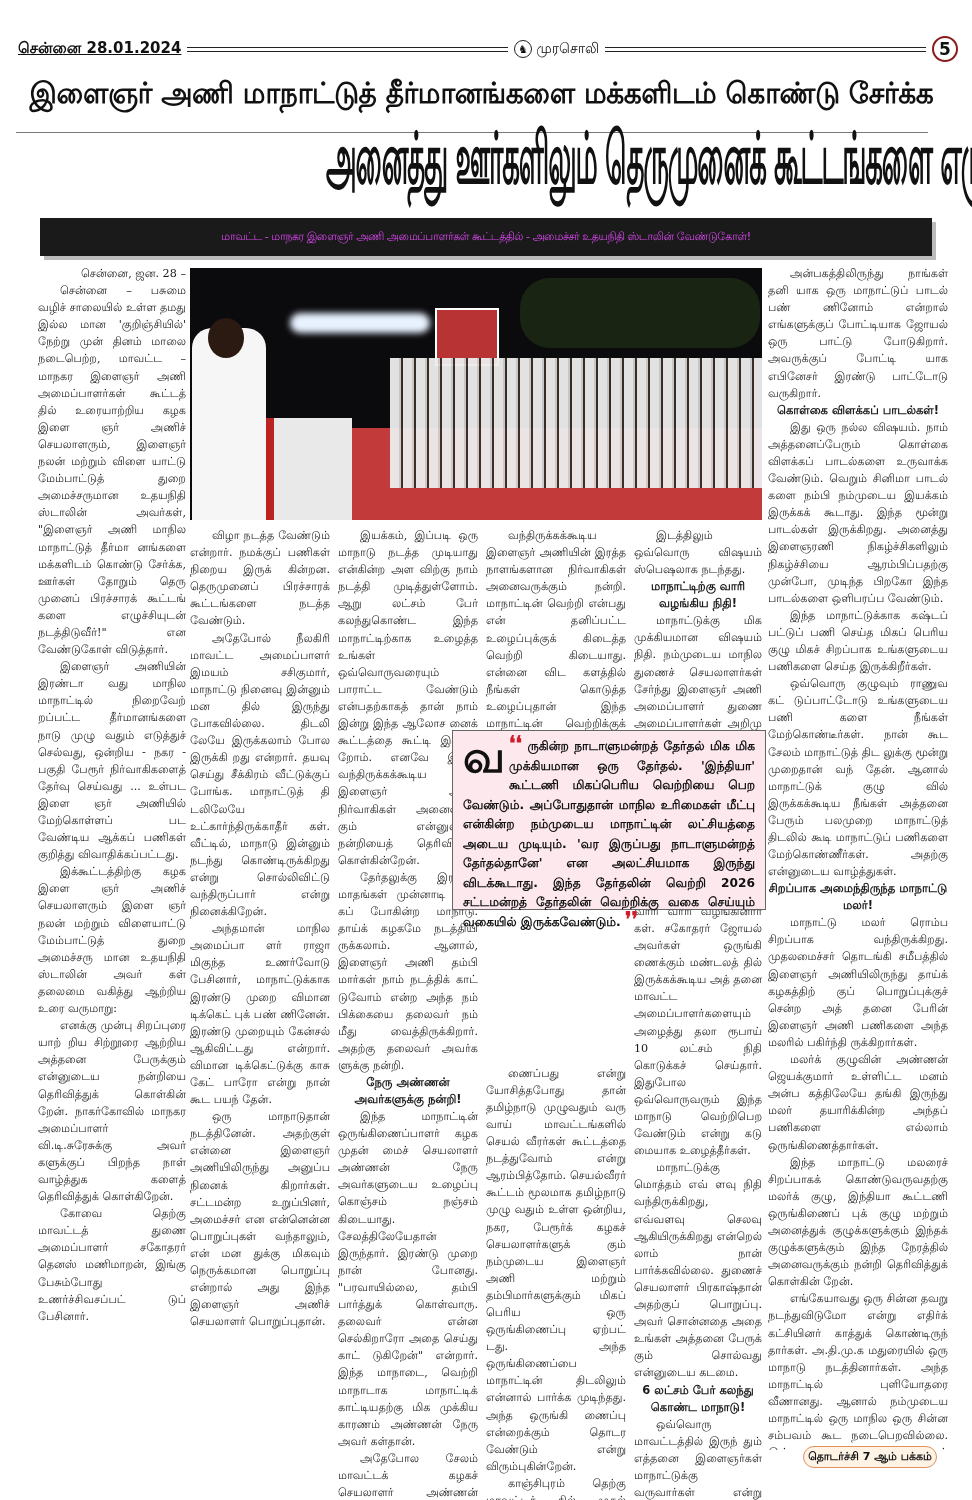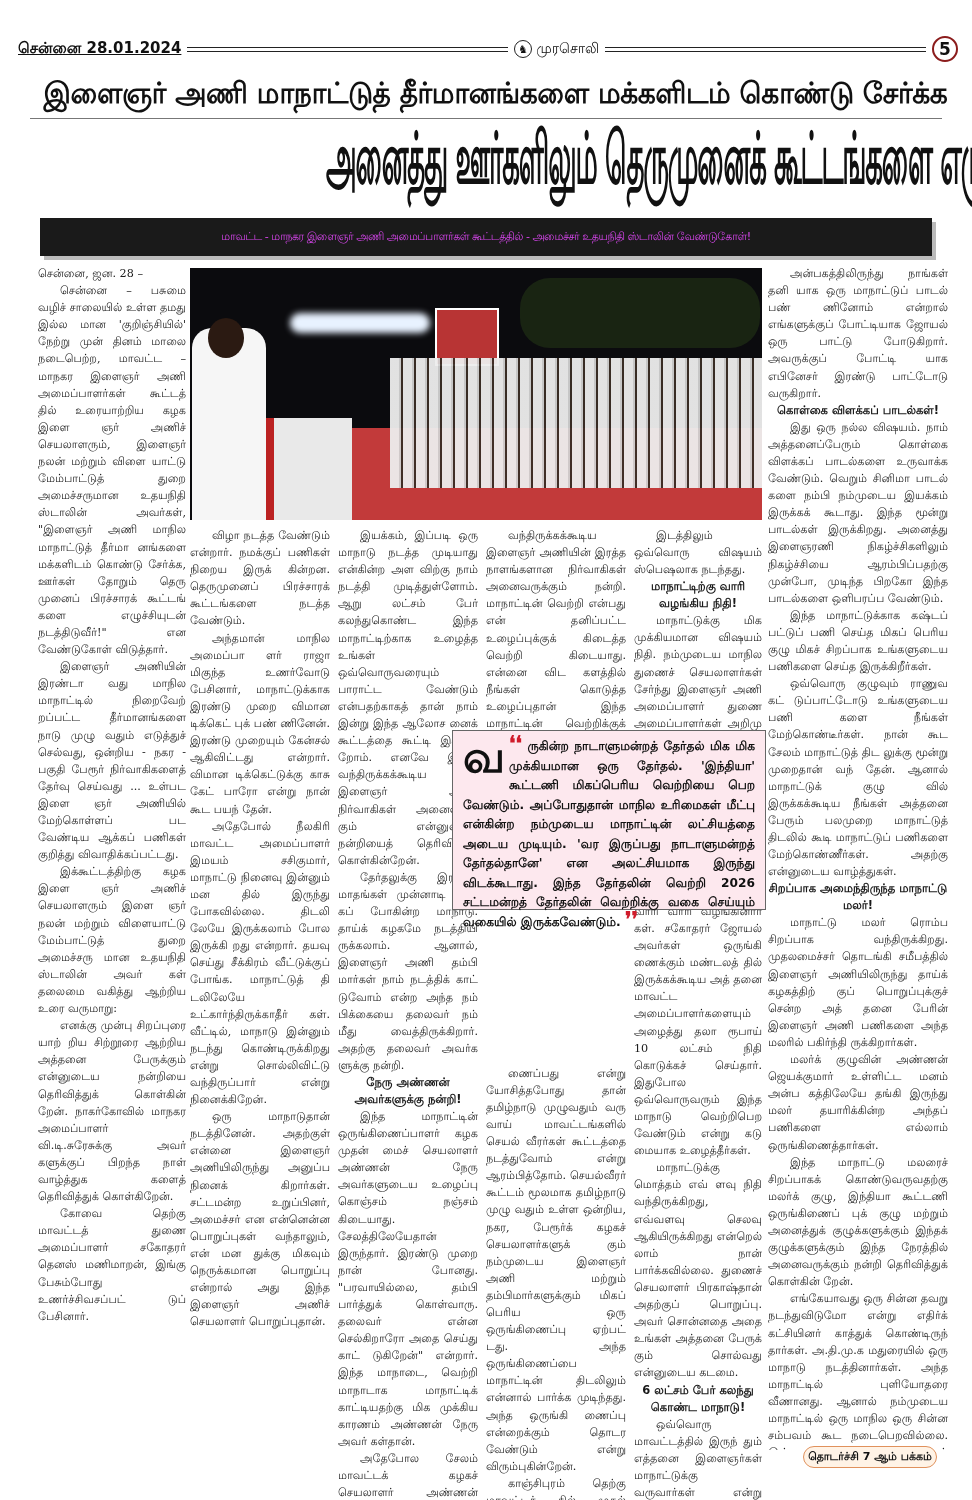--- a/index.html
+++ b/index.html
@@ -6,27 +6,27 @@
   html, body { width: 972px; height: 1500px; background: #ffffff; overflow: hidden; }
   body { font-family: "DejaVu Sans", sans-serif; color: #111; position: relative; }
 
   .masthead { position: absolute; left: 18px; top: 34px; width: 940px; height: 30px; display: flex; align-items: center; }
   .mh-date { font-size: 15px; font-weight: bold; white-space: nowrap; text-decoration: underline; }
   .mh-rule { flex: 1; height: 5px; border-top: 1px solid #222; border-bottom: 1px solid #222; margin: 0 6px; }
   .mh-logo { display: flex; align-items: center; gap: 4px; font-size: 14px; white-space: nowrap; }
   .mh-logo-icon { width: 18px; height: 18px; border: 1.5px solid #222; border-radius: 50%; font-size: 11px; display: flex; align-items: center; justify-content: center; }
   .mh-page { width: 26px; height: 26px; border: 2px solid #8b1c1c; border-radius: 50%; font-weight: bold; font-size: 17px; display: flex; align-items: center; justify-content: center; }
 
-  .kicker { position: absolute; left: 30px; top: 76px; width: 912px; text-align: center; font-family: "DejaVu Sans", sans-serif; font-weight: bold; font-size: 29px; letter-spacing: -0.5px; white-space: nowrap; border-bottom: 1px solid #777; padding-bottom: 4px; transform-origin: center; }
+  .kicker { position: absolute; left: 16px; top: 76px; width: 912px; text-align: center; font-family: "DejaVu Sans", sans-serif; font-weight: bold; font-size: 29px; letter-spacing: -0.5px; white-space: nowrap; border-bottom: 1px solid #777; padding-bottom: 18px; transform-origin: center; }
   .headline { position: absolute; left: 20px; top: 116px; width: 932px; text-align: center; font-family: "DejaVu Sans", sans-serif; font-weight: bold; font-size: 46px; letter-spacing: -2px; white-space: nowrap; transform: scaleY(1.55); transform-origin: top center; }
   .subhead-bar { position: absolute; left: 40px; top: 218px; width: 892px; height: 38px; background: #1a1a1a; color: #d946ef; font-size: 11px; display: flex; align-items: center; justify-content: center; box-shadow: 4px 4px 0 #bbb; white-space: nowrap; letter-spacing: -0.5px; }
 
   .col { position: absolute; font-family: "DejaVu Serif", serif; font-size: 11.2px; line-height: 17.1px; text-align: justify; color: #1a1a1a; overflow: hidden; }
   .col p { text-indent: 22px; }
-  .col .lead { text-indent: 0; }
+  .col .lead { text-indent: 0; text-align: right; }
   .col h4 { font-family: "DejaVu Sans", sans-serif; font-weight: bold; font-size: 11.5px; text-align: center; line-height: 17px; }
 
   .c1 { left: 38px; top: 265px; width: 148px; height: 1235px; }
   .c2 { left: 190px; top: 527px; width: 140px; height: 973px; }
   .c3 { left: 338px; top: 527px; width: 140px; height: 973px; }
   .c4 { left: 486px; top: 527px; width: 140px; height: 973px; }
   .c5 { left: 634px; top: 527px; width: 128px; height: 973px; }
   .c6 { left: 768px; top: 265px; width: 180px; height: 1185px; }
 
   .photo { position: absolute; left: 190px; top: 268px; width: 572px; height: 252px; background: #0b0b0e; overflow: hidden; }
@@ -79,22 +79,22 @@
 <div class="col c1">
     <p class="lead">சென்னை, ஜன. 28 –</p>
     <p>சென்னை – பசுமை வழிச் சாலையில் உள்ள தமது இல்ல மான 'குறிஞ்சியில்' நேற்று முன் தினம் மாலை நடைபெற்ற, மாவட்ட – மாநகர இளைஞர் அணி அமைப்பாளர்கள் கூட்டத் தில் உரையாற்றிய கழக இளை ஞர் அணிச் செயலாளரும், இளைஞர் நலன் மற்றும் விளை யாட்டு மேம்பாட்டுத் துறை அமைச்சருமான உதயநிதி ஸ்டாலின் அவர்கள், "இளைஞர் அணி மாநில மாநாட்டுத் தீர்மா னங்களை மக்களிடம் கொண்டு சேர்க்க, ஊர்கள் தோறும் தெரு முனைப் பிரச்சாரக் கூட்டங் களை எழுச்சியுடன் நடத்திடுவீர்!" என வேண்டுகோள் விடுத்தார்.</p>
     <p>இளைஞர் அணியின் இரண்டா வது மாநில மாநாட்டில் நிறைவேற் றப்பட்ட தீர்மானங்களை நாடு முழு வதும் எடுத்துச் செல்வது, ஒன்றிய - நகர - பகுதி பேரூர் நிர்வாகிகளைத் தேர்வு செய்வது ... உள்பட இளை ஞர் அணியில் மேற்கொள்ளப் பட வேண்டிய ஆக்கப் பணிகள் குறித்து விவாதிக்கப்பட்டது.</p>
     <p>இக்கூட்டத்திற்கு கழக இளை ஞர் அணிச் செயலாளரும் இளை ஞர் நலன் மற்றும் விளையாட்டு மேம்பாட்டுத் துறை அமைச்சரு மான உதயநிதி ஸ்டாலின் அவர் கள் தலைமை வகித்து ஆற்றிய உரை வருமாறு:</p>
     <p>எனக்கு முன்பு சிறப்புரை யாற் றிய சிற்றூரை ஆற்றிய அத்தனை பேருக்கும் என்னுடைய நன்றியை தெரிவித்துக் கொள்கின் றேன். நாகர்கோவில் மாநகர அமைப்பாளர் வி.டி.சுரேசுக்கு அவர் களுக்குப் பிறந்த நாள் வாழ்த்துக களைத் தெரிவித்துக் கொள்கிறேன்.</p>
     <p>கோவை தெற்கு மாவட்டத் துணை அமைப்பாளர் சகோதரர் தெனஸ் மணிமாறன், இங்கு பேசும்போது உணர்ச்சிவசப்பட் டுப் பேசினார்.</p>
   </div>
 <div class="col c2">
     <p>விழா நடத்த வேண்டும் என்றார். நமக்குப் பணிகள் நிறைய இருக் கின்றன. தெருமுனைப் பிரச்சாரக் கூட்டங்களை நடத்த வேண்டும்.</p>
+    <p>அதேபோல் நீலகிரி மாவட்ட அமைப்பாளர் இமயம் சசிகுமார், மாநாட்டு நினைவு இன்னும் மன தில் இருந்து போகவில்லை. திடலி லேயே இருக்கலாம் போல இருக்கி றது என்றார். தயவு செய்து சீக்கிரம் வீட்டுக்குப் போங்க. மாநாட்டுத் தி டலிலேயே உட்கார்ந்திருக்காதீர் கள். வீட்டில், மாநாடு இன்னும் நடந்து கொண்டிருக்கிறது என்று சொல்லிவிட்டு வந்திருப்பார் என்று நினைக்கிறேன்.</p>
     <p>அந்தமான் மாநில அமைப்பா ளர் ராஜா மிகுந்த உணர்வோடு பேசினார், மாநாட்டுக்காக இரண்டு முறை விமான டிக்கெட் புக் பண் ணினேன். இரண்டு முறையும் கேன்சல் ஆகிவிட்டது என்றார். விமான டிக்கெட்டுக்கு காசு கேட் பாரோ என்று நான் கூட பயந் தேன்.</p>
-    <p>அதேபோல் நீலகிரி மாவட்ட அமைப்பாளர் இமயம் சசிகுமார், மாநாட்டு நினைவு இன்னும் மன தில் இருந்து போகவில்லை. திடலி லேயே இருக்கலாம் போல இருக்கி றது என்றார். தயவு செய்து சீக்கிரம் வீட்டுக்குப் போங்க. மாநாட்டுத் தி டலிலேயே உட்கார்ந்திருக்காதீர் கள். வீட்டில், மாநாடு இன்னும் நடந்து கொண்டிருக்கிறது என்று சொல்லிவிட்டு வந்திருப்பார் என்று நினைக்கிறேன்.</p>
     <p>ஒரு மாநாடுதான் நடத்தினேன். அதற்குள் என்னை இளைஞர் அணியிலிருந்து அனுப்ப நினைக் கிறார்கள். சட்டமன்ற உறுப்பினர், அமைச்சர் என என்னென்ன பொறுப்புகள் வந்தாலும், என் மன துக்கு மிகவும் நெருக்கமான பொறுப்பு என்றால் அது இந்த இளைஞர் அணிச் செயலாளர் பொறுப்புதான்.</p>
   </div>
 <div class="col c3">
     <p>இயக்கம், இப்படி ஒரு மாநாடு நடத்த முடியாது என்கின்ற அள விற்கு நாம் நடத்தி முடித்துள்ளோம். ஆறு லட்சம் பேர் கலந்துகொண்ட இந்த மாநாட்டிற்காக உழைத்த உங்கள் ஒவ்வொருவரையும் பாராட்ட வேண்டும் என்பதற்காகத் தான் நாம் இன்று இந்த ஆலோச னைக் கூட்டத்தை கூட்டி இருக்கி றோம். எனவே இங்கு வந்திருக்கக்கூடிய இளைஞர் அணி நிர்வாகிகள் அனைவருக் கும் என்னுடைய நன்றியைத் தெரிவித்துக் கொள்கின்றேன்.</p>
     <p>தேர்தலுக்கு இரண்டு மாதங்கள் முன்னாடி நடக் கப் போகின்ற மாநாடு. தாய்க் கழகமே நடத்தியி ருக்கலாம். ஆனால், இளைஞர் அணி தம்பி மார்கள் நாம் நடத்திக் காட் டுவோம் என்ற அந்த நம் பிக்கையை தலைவர் நம் மீது வைத்திருக்கிறார். அதற்கு தலைவர் அவர்க ளுக்கு நன்றி.</p>
     <h4>நேரு அண்ணன் அவர்களுக்கு நன்றி!</h4>
     <p>இந்த மாநாட்டின் ஒருங்கிணைப்பாளர் கழக முதன் மைச் செயலாளர் அண்ணன் நேரு அவர்களுடைய உழைப்பு கொஞ்சம் நஞ்சம் கிடையாது. சேலத்திலேயேதான் இருந்தார். இரண்டு முறை நான் போனது. "பரவாயில்லை, தம்பி பார்த்துக் கொள்வாரு. தலைவர் என்ன செல்கிறாரோ அதை செய்து காட் டுகிறேன்" என்றார். இந்த மாநாடை, வெற்றி மாநாடாக மாநாட்டிக் காட்டியதற்கு மிக முக்கிய காரணம் அண்ணன் நேரு அவர் கள்தான்.</p>
     <p>அதேபோல சேலம் மாவட்டக் கழகச் செயலாளர் அண்ணன் ராஜேந்திரன், அண்ணன் எஸ். ஆர்.சிவலிங்கம், அண்ணன் செல் வகணபதி ஆகியோருக்கும் நன்றி சொல்ல கடமைப் பட்டிருக்கி றோம். கழகப் பொதுச் செயலாளர் கழகப் பொருளாளர் உள்ளிட்ட அனைத்து தலைமை கழக நிர்வா கிகளுக்கும் நன்றி தெரிவித்துக் கொள்கின்றோம்.</p>
   </div>
 <div class="col c4">

